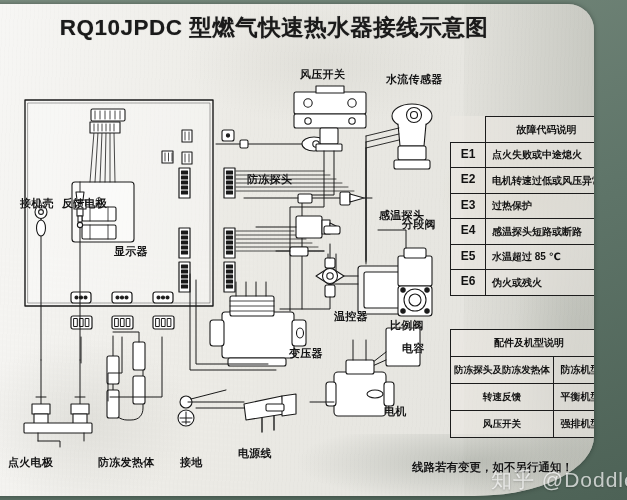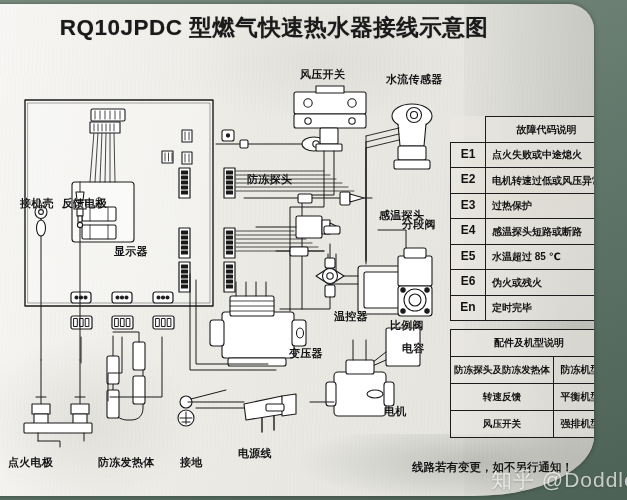--- a/index.html
+++ b/index.html
@@ -386,24 +386,20 @@
         <td class="desc">感温探头短路或断路</td>
       </tr>
       <tr>
         <td class="code">E5</td>
         <td class="desc">水温超过 85 ℃</td>
       </tr>
       <tr>
         <td class="code">E6</td>
         <td class="desc">伪火或残火</td>
       </tr>
-      <tr>
-        <td class="code">En</td>
-        <td class="desc">定时完毕</td>
-      </tr>
     </tbody>
       </table>
 
     <table class="tbl" id="tbl-parts">
       <tbody>
           <tr>
         <td class="hd" colspan="2">配件及机型说明</td>
       </tr>
       <tr>
         <td class="p1">防冻探头及防冻发热体</td>

